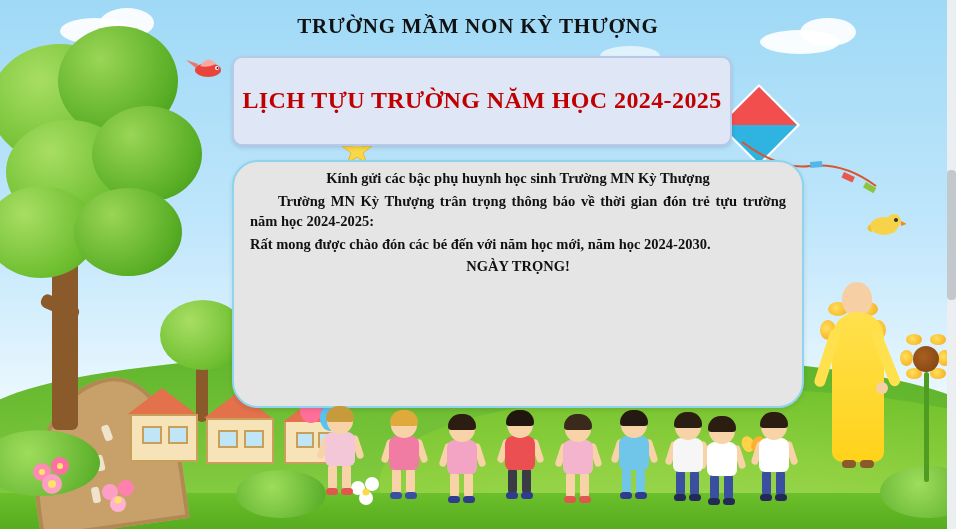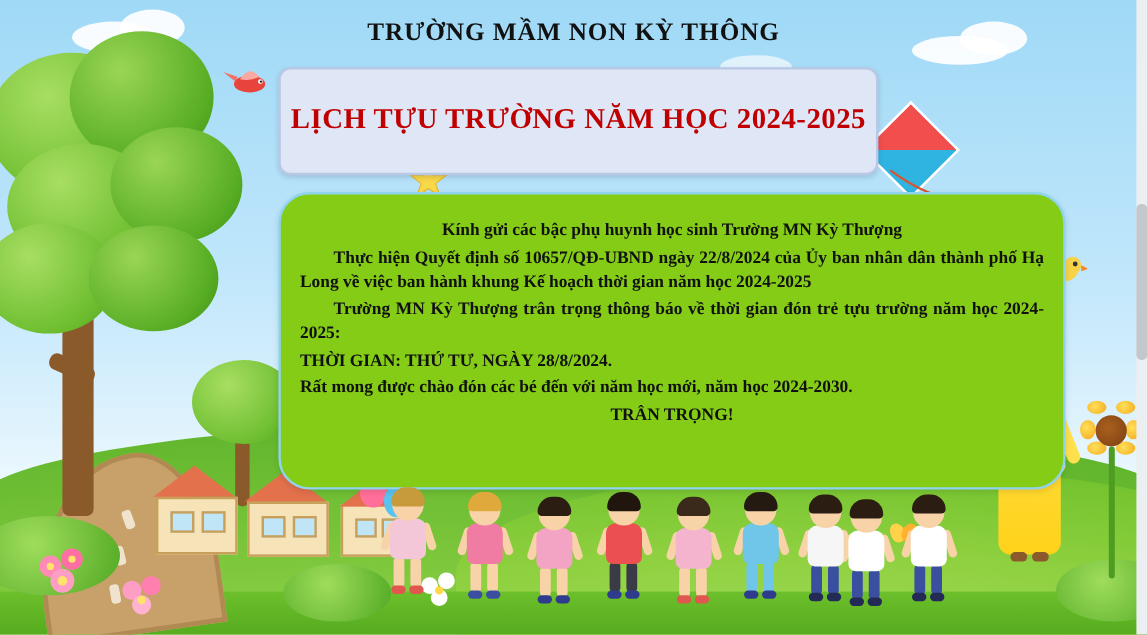--- a/index.html
+++ b/index.html
@@ -258,26 +258,26 @@
     font-size: 24px;
     color: #c00000;
     letter-spacing: .4px;
     line-height: 1.3;
   }
 
   
   .notice-body {
     position: absolute;
     left: 232px; top: 160px;
-    width: 656px; height: 248px;
-    background: #84cc16;
+    width: 572px; height: 248px;
+    background: #e5e5e5;
     border: 2px solid #8fd3ec;
     border-radius: 26px;
     box-shadow: 0 2px 5px rgba(0,0,0,.10);
-    padding: 20px 16px 10px 16px;
+    padding: 6px 16px 10px 16px;
     box-sizing: border-box;
   }
   .notice-body p {
     margin: 0 0 2px 0;
     font-family: "Liberation Serif", serif;
     font-size: 14.5px;
     font-weight: bold;
     color: #111111;
     line-height: 1.42;
     text-align: justify;
@@ -591,33 +591,31 @@
       <div class="head"></div>
     <div class="body" style="background:#ffffff;"></div>
     <div class="legL" style="background:#3a4fa0;"></div>
       <div class="legR" style="background:#3a4fa0;"></div>
     <div class="armL"></div>
       <div class="armR"></div>
     <div class="shoeL" style="background:#222a55;"></div>
       <div class="shoeR" style="background:#222a55;"></div>
   </div>
 
-  <div class="school-title">TRƯỜNG MẦM NON KỲ THÔNG</div>
+  <div class="school-title">TRƯỜNG MẦM NON KỲ THƯỢNG</div>
 
   <div class="notice-head">
     <div class="l2">LỊCH TỰU TRƯỜNG NĂM HỌC 2024-2025</div>
   </div>
 
   <div class="notice-body">
     <p class="p-center">Kính gửi các bậc phụ huynh học sinh Trường MN Kỳ Thượng</p>
-    <p class="p-indent">Thực hiện Quyết định số 10657/QĐ-UBND ngày 22/8/2024 của Ủy ban nhân dân thành phố Hạ Long về việc ban hành khung Kế hoạch thời gian năm học 2024-2025</p>
     <p class="p-indent">Trường MN Kỳ Thượng trân trọng thông báo về thời gian đón trẻ tựu trường năm học 2024-2025:</p>
-    <p class="p-red">THỜI GIAN: THỨ TƯ, NGÀY 28/8/2024.</p>
     <p> Rất mong được chào đón các bé đến với năm học mới, năm học 2024-2030.</p>
-    <p class="p-redc">TRÂN TRỌNG!</p>
+    <p class="p-redc">NGÀY TRỌNG!</p>
   </div>
 
 
   <div class="vscroll">
     <div class="vthumb"></div>
   </div>
 
 </div>
 
 </body></html>

